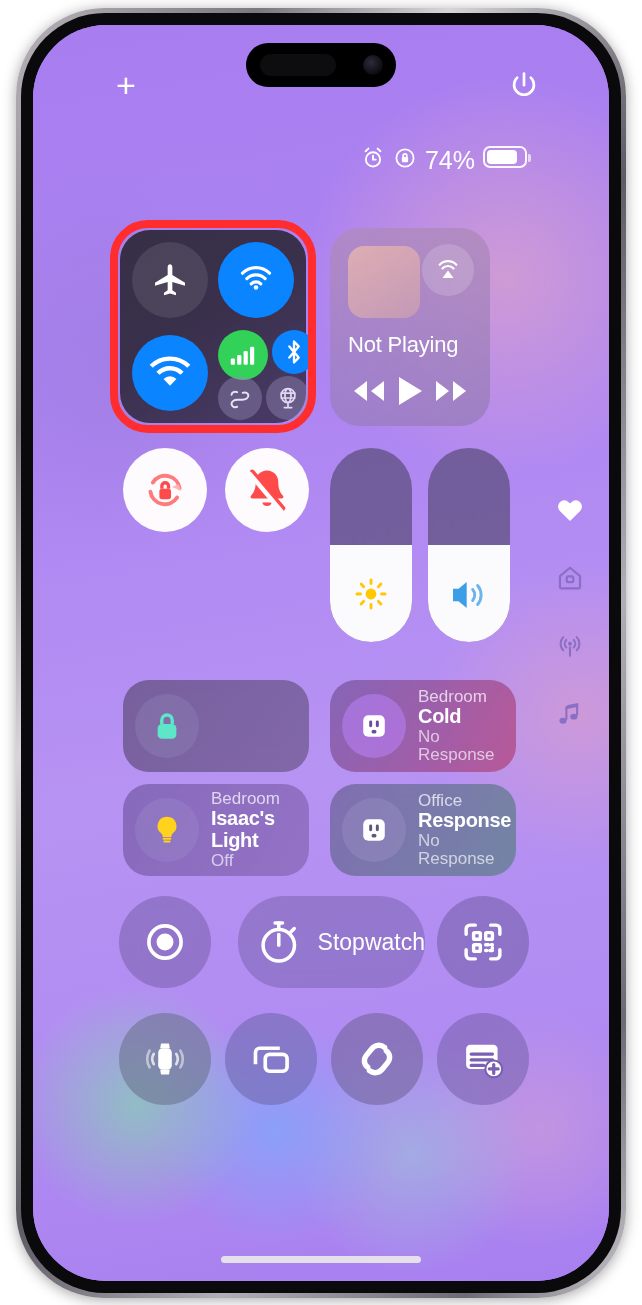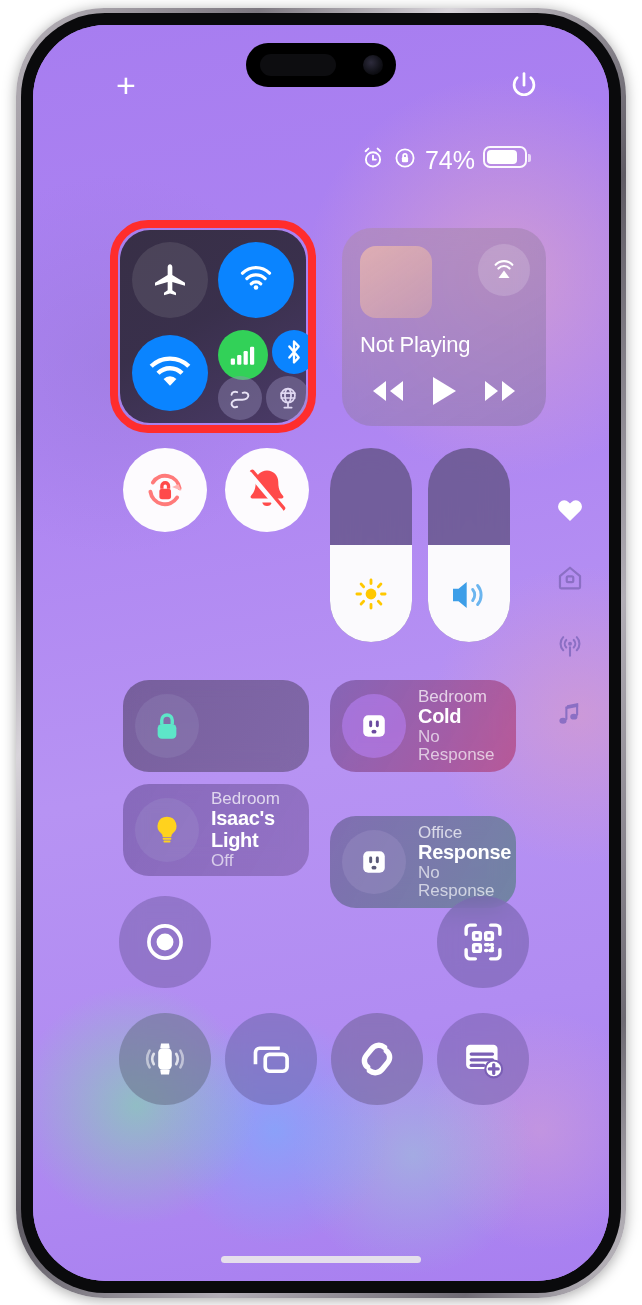--- a/index.html
+++ b/index.html
@@ -114,25 +114,24 @@
   #airplane-toggle { left: 12px; top: 12px; width: 76px; height: 76px; background: rgba(120,115,130,.30); }
   #airdrop-toggle { right: 12px; top: 12px; width: 76px; height: 76px; background: #0a84ff; }
   #wifi-toggle { left: 12px; bottom: 12px; width: 76px; height: 76px; background: #0a84ff; }
   #cellular-toggle { left: 98px; top: 100px; width: 50px; height: 50px; background: #32d158; }
   #bluetooth-toggle { left: 152px; top: 100px; width: 44px; height: 44px; background: #0a84ff; }
   #hotspot-toggle { left: 98px; top: 146px; width: 44px; height: 44px; background: rgba(150,140,185,.42); }
   #vpn-toggle { left: 146px; top: 146px; width: 44px; height: 44px; background: rgba(150,140,185,.42); }
 
   
   #now-playing-module {
-    left: 297px; top: 203px; width: 204px; height: 198px;
+    left: 297px; top: 203px; width: 160px; height: 198px;
     border-radius: 30px;
     background: linear-gradient(150deg, rgba(175,140,170,.55) 0%, rgba(150,125,175,.55) 55%, rgba(140,118,170,.58) 100%);
     backdrop-filter: blur(14px);
-    margin-left: 12px;
   }
   #album-art {
     position:absolute; left: 18px; top: 18px; width: 72px; height: 72px; border-radius: 16px;
     background: linear-gradient(145deg, rgba(230,180,175,.85), rgba(205,160,175,.7));
   }
   #airplay-btn {
     position:absolute; right: 16px; top: 16px; width: 52px; height: 52px; border-radius: 50%;
     background: rgba(255,255,255,.16); display:flex;align-items:center;justify-content:center;
   }
   #now-playing-title {
@@ -170,21 +169,21 @@
 
   
   .home-tile {
     position:absolute; width: 186px; height: 92px; border-radius: 26px;
     display:flex; align-items:center; padding-left: 12px; gap: 12px;
     backdrop-filter: blur(12px);
   }
   #home-tile-0 { left: 90px; top: 655px; background: linear-gradient(120deg, rgba(82,66,104,.62), rgba(96,78,122,.62)); }
   #home-tile-1 { left: 297px; top: 655px; background: linear-gradient(120deg, rgba(110,78,150,.66), rgba(178,52,105,.62)); }
   #home-tile-2 { left: 90px; top: 759px; background: linear-gradient(120deg, rgba(110,84,158,.66), rgba(128,96,170,.62)); }
-  #home-tile-3 { left: 297px; top: 759px; background: linear-gradient(120deg, rgba(96,88,138,.62), rgba(70,126,112,.60)); margin-top: 32px; }
+  #home-tile-3 { left: 297px; top: 759px; background: linear-gradient(120deg, rgba(96,88,138,.62), rgba(70,126,112,.60)); }
   .tile-icon-circle { width: 64px; height: 64px; border-radius: 50%; display:flex; align-items:center; justify-content:center; flex: 0 0 auto; }
   .tile-text { display:flex; flex-direction: column; justify-content:center; line-height: 1.08; }
   .tile-room { font-size: 17px; color: rgba(255,255,255,.72); font-weight: 400; }
   .tile-name { font-size: 20px; color: #fff; font-weight: 700; letter-spacing: -.3px; }
   .tile-state { font-size: 17px; color: rgba(255,255,255,.66); font-weight: 400; }
 
   
   .util-circle {
     position:absolute; width: 92px; height: 92px; border-radius: 50%;
     display:flex; align-items:center; justify-content:center;
@@ -452,20 +451,30 @@
           </div>
         </div>
 
         <div class="util-circle" id="screen-record-btn">
           <svg width="46" height="46" viewBox="0 0 24 24" fill="none">
             <circle cx="12" cy="12" r="8.4" stroke="#ffffff" stroke-width="1.9"></circle>
             <circle cx="12" cy="12" r="4.4" fill="#ffffff"></circle>
           </svg>
         </div>
 
+        <div id="stopwatch-pill">
+          <svg width="50" height="50" viewBox="0 0 24 24" fill="none" stroke="#ffffff" stroke-width="1.7" stroke-linecap="round">
+            <circle cx="12" cy="13.6" r="7.6"></circle>
+            <path d="M12 13.6V8.4"></path>
+            <path d="M10.2 2.8h3.6"></path>
+            <path d="M12 2.8v2.2"></path>
+            <path d="M17.8 7.2l1.7-1.7"></path>
+          </svg>
+          <span id="stopwatch-label">Stopwatch</span>
+        </div>
 
         <div class="util-circle" id="qr-scan-btn">
           <svg width="46" height="46" viewBox="0 0 24 24" fill="none" stroke="#ffffff" stroke-width="1.8" stroke-linecap="round">
             <path d="M3.2 8V5.2a2 2 0 0 1 2-2H8"></path>
             <path d="M16 3.2h2.8a2 2 0 0 1 2 2V8"></path>
             <path d="M20.8 16v2.8a2 2 0 0 1-2 2H16"></path>
             <path d="M8 20.8H5.2a2 2 0 0 1-2-2V16"></path>
             <rect x="7.1" y="7.1" width="3.5" height="3.5" rx=".6"></rect>
             <rect x="13.4" y="7.1" width="3.5" height="3.5" rx=".6"></rect>
             <rect x="7.1" y="13.4" width="3.5" height="3.5" rx=".6"></rect>

